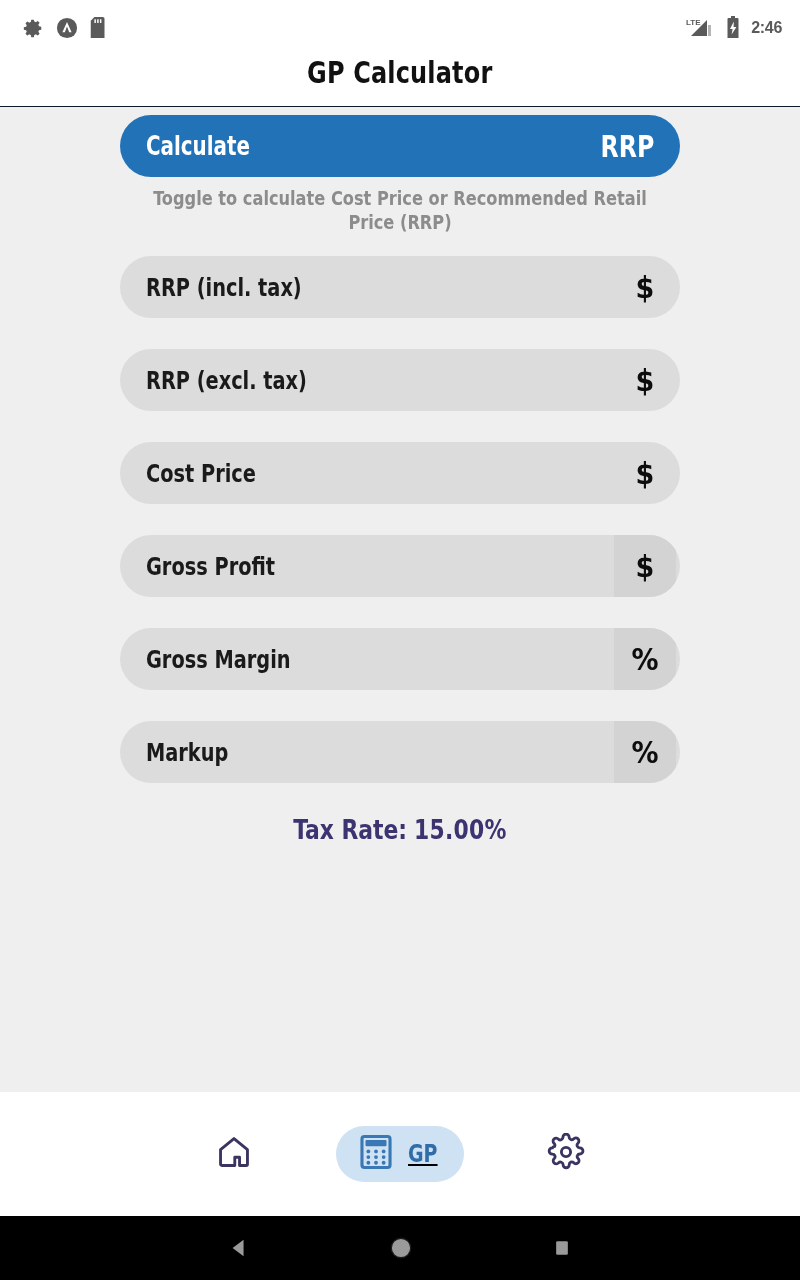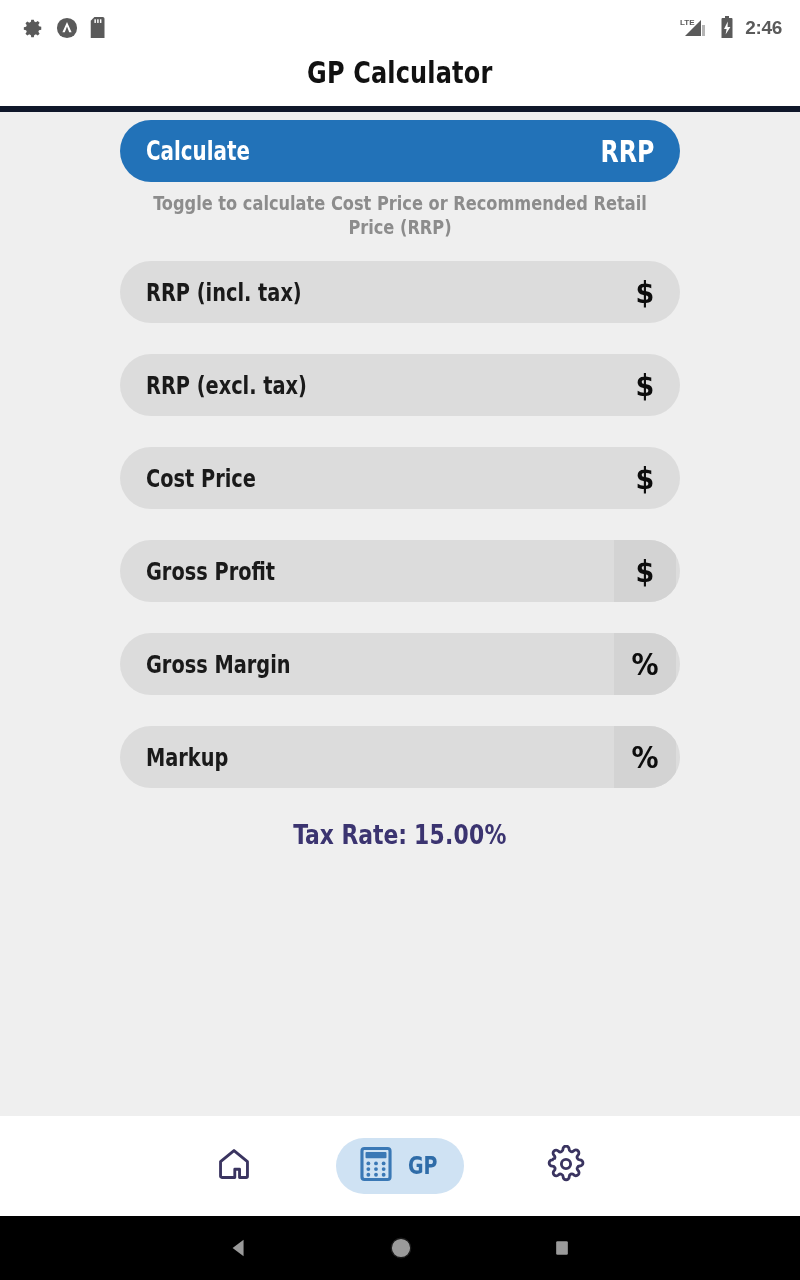--- a/index.html
+++ b/index.html
@@ -36,35 +36,35 @@
   }
   .status-left, .status-right {
     display: flex;
     align-items: center;
   }
   .status-left > * { margin-right: 12px; }
   .status-right > * { margin-left: 9px; }
   .sb-icon { display: block; }
   .status-time {
     color: #5a5a5a;
-    font-size: 19px;
+    font-size: 16px;
     font-weight: bold;
     font-family: "Liberation Sans", sans-serif;
     letter-spacing: -0.3px;
     margin-left: 11px;
   }
 
   
   .app-header {
     height: 68px;
     background: #ffffff;
     display: flex;
     align-items: center;
     justify-content: center;
-    border-bottom: 6px solid #0f172a;
+    border-bottom: 1px solid #0f172a;
     flex: 0 0 auto;
   }
   .app-title {
     font-family: "DejaVu Sans Condensed", "Liberation Sans Narrow", "Liberation Sans", sans-serif;
     font-size: 31px;
     font-weight: bold;
     color: #111111;
     letter-spacing: 0.2px;
     transform: scaleX(0.86);
   }
@@ -193,27 +193,28 @@
   .clear-label {
     font-family: "DejaVu Sans Condensed", "Liberation Sans Narrow", "Liberation Sans", sans-serif;
     font-size: 24px;
     font-weight: bold;
     color: #ffffff;
     transform: scaleX(0.88);
   }
 
   
   .bottom-nav {
-    height: 100px;
+    height: 124px;
     background: #ffffff;
     display: flex;
     align-items: center;
     justify-content: center;
     gap: 74px;
     flex: 0 0 auto;
+    text-decoration: underline;
   }
   .nav-item {
     display: flex;
     align-items: center;
     justify-content: center;
     height: 56px;
     min-width: 56px;
     border-radius: 28px;
     cursor: pointer;
   }

